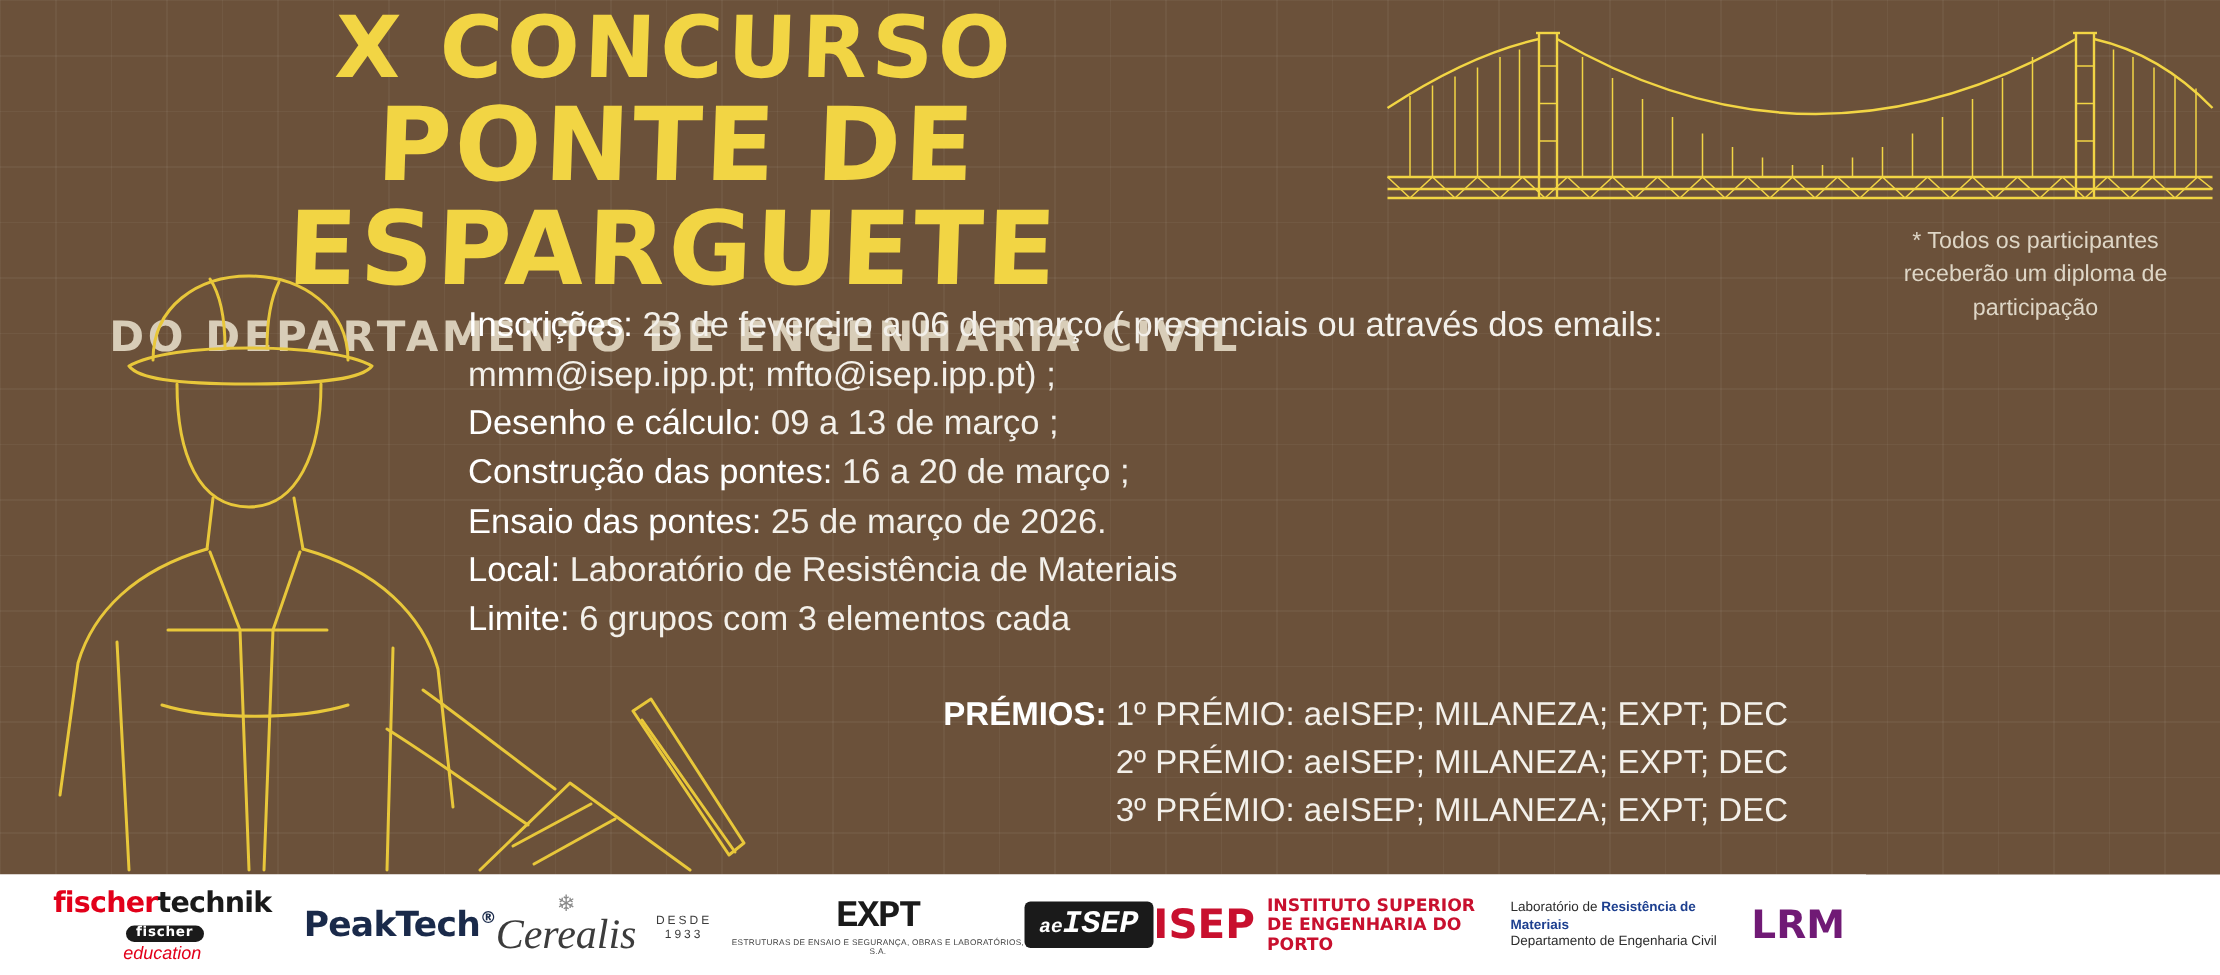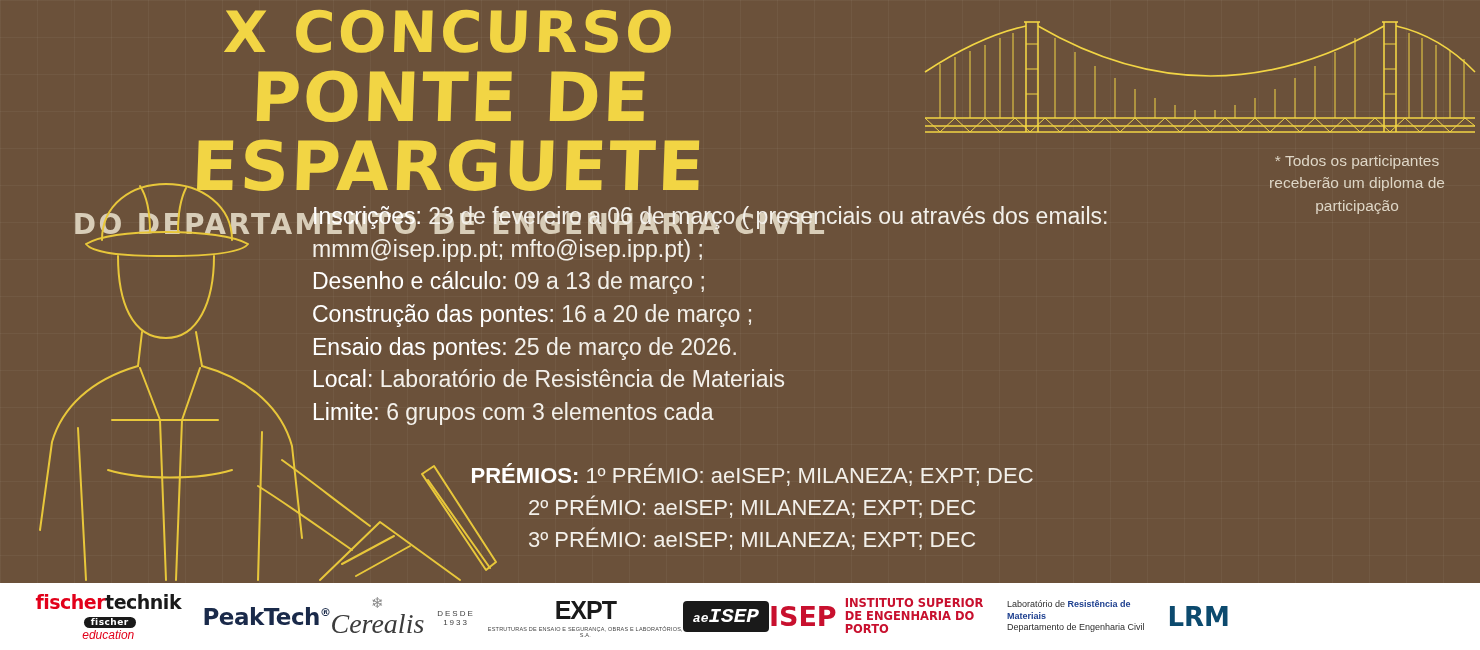--- a/index.html
+++ b/index.html
@@ -108,21 +108,21 @@
   .details .row { white-space: normal; }
   .details b { font-weight: normal; color: #ffffff; }
   .prizes {
     position: absolute;
     left: 312px;
     top: 460px;
     width: 880px;
     color: #f3f0ea;
     font-size: 22px;
     line-height: 1.45;
-    text-align: center;
+    text-align: right;
   }
   .prizes .p-first b { font-weight: bold; color: #ffffff; }
   
   .sponsors {
     position: absolute;
     left: 0;
     top: 583px;
     width: 1244px;
     height: 67px;
     background: #ffffff;
@@ -153,38 +153,38 @@
 
   .logo-milaneza { text-align: center; }
   .logo-milaneza .m-box {
     background: #c8102e; color: #ffffff; font-family: "DejaVu Sans", sans-serif;
     font-weight: bold; font-size: 22px; padding: 3px 12px; letter-spacing: 0.5px;
     border-radius: 3px; font-style: italic;
   }
   .logo-milaneza .m-sub { font-size: 8px; color: #3c3c3c; letter-spacing: 2px; margin-top: 2px; }
 
   .logo-expt { text-align: center; }
-  .logo-expt .e-name { font-family: Liberation Sans, sans-serif; font-weight: bold; font-size: 25px; color: #1a1a1a; letter-spacing: -1px; }
+  .logo-expt .e-name { font-family: Liberation Mono, monospace; font-weight: bold; font-size: 25px; color: #1a1a1a; letter-spacing: -1px; }
   .logo-expt .e-sub { font-size: 5.5px; color: #444; letter-spacing: 0.2px; margin-top: 1px; }
 
   .logo-aeisep {
     background: #1a1a1a; color: #ffffff; padding: 4px 10px;
     font-family: Liberation Mono, monospace; font-size: 21px; font-weight: bold; font-style: italic;
     border-radius: 4px;
   }
   .logo-aeisep .ae-small { font-size: 13px; }
 
   .logo-isep { display: flex; align-items: center; gap: 8px; }
   .logo-isep .i-name { color: #c8102e; font-family: "DejaVu Sans", sans-serif; font-weight: bold; font-size: 27px; }
   .logo-isep .i-sub { color: #c8102e; font-family: "DejaVu Sans", sans-serif; font-weight: bold; font-size: 11.5px; line-height: 1.15; }
 
   .logo-lrm { display: flex; align-items: center; gap: 10px; }
   .logo-lrm .l-text { font-size: 9px; color: #2c2c2c; line-height: 1.3; text-align: left; }
   .logo-lrm .l-text b { color: #1d3f8f; }
-  .logo-lrm .l-abbr { font-family: "DejaVu Sans", sans-serif; font-weight: bold; font-size: 26px; color: #0c4a6e; }
+  .logo-lrm .l-abbr { font-family: "DejaVu Sans", sans-serif; font-weight: bold; font-size: 26px; color: #701a75; }
 </style>
 </head>
 <body>
 
 <div class="poster">
   <div class="canvas">
 
     <div class="title-wrap">
       <div class="title-line1">X CONCURSO</div>
       <div class="title-line2">PONTE DE ESPARGUETE</div>

